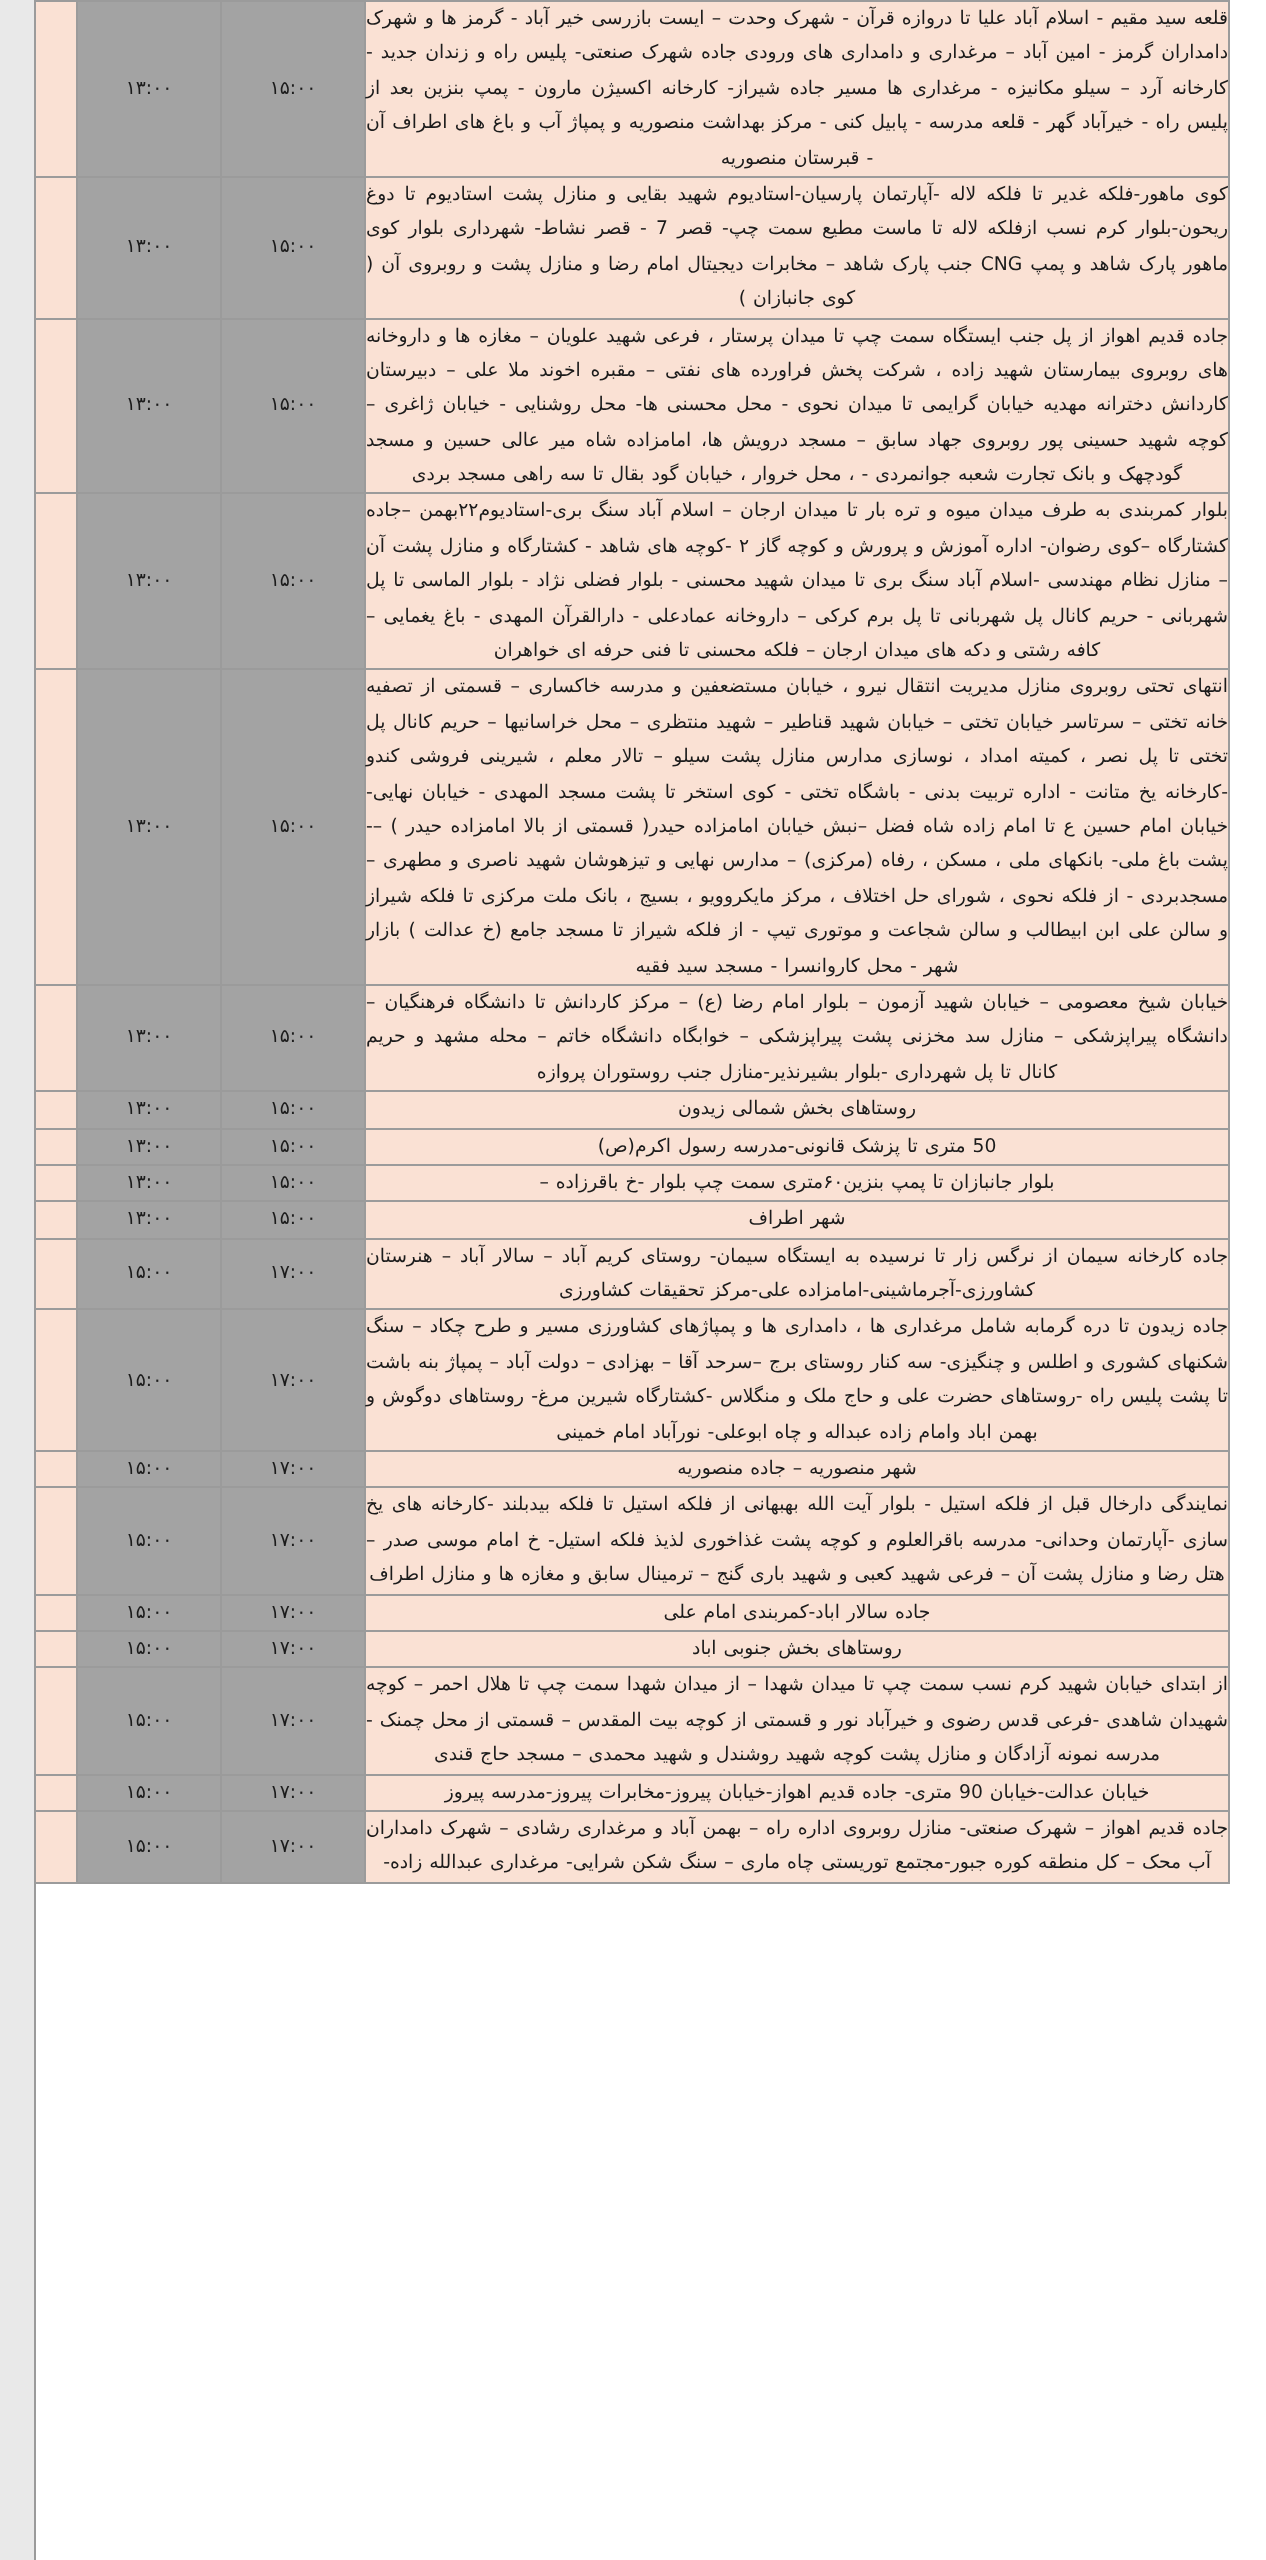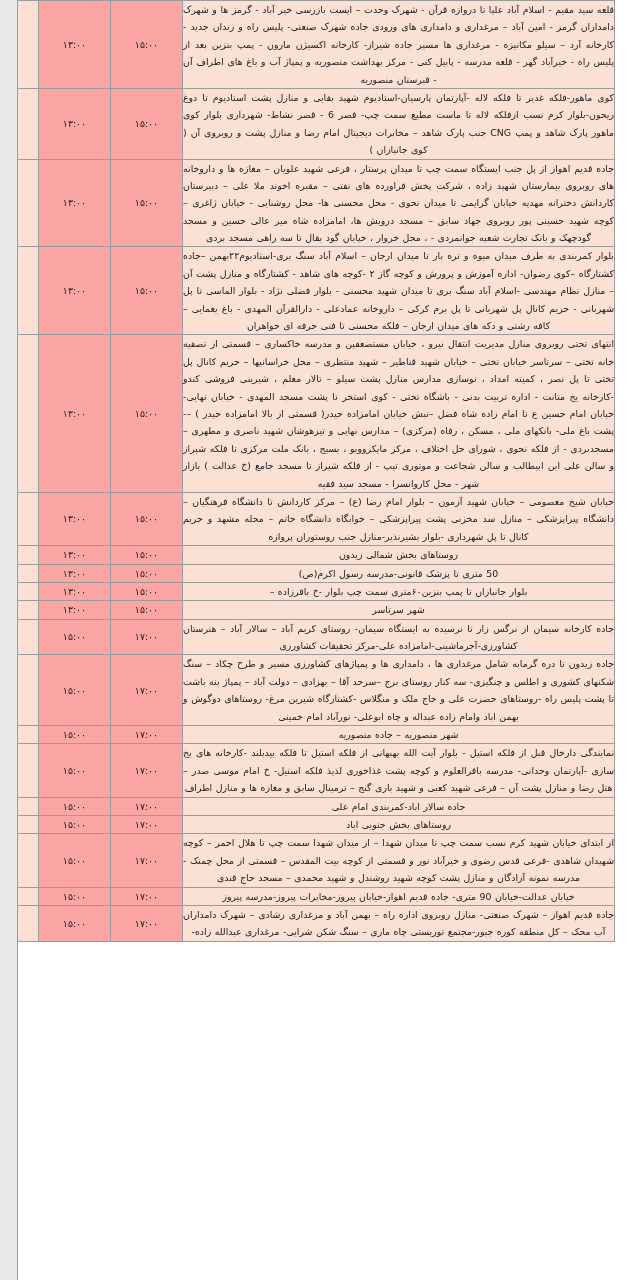--- a/index.html
+++ b/index.html
@@ -50,21 +50,21 @@
     text-align: justify;
     text-align-last: center;
     padding: 3px 5px 3px 5px;
     word-spacing: 0.5px;
   }
   td.desc.single {
     text-align: right;
     text-align-last: center;
   }
   td.time {
-    background: #fca5a5;
+    background: #a3a3a3;
     color: #1b1b1b;
     text-align: center;
     font-size: 9.2px;
     padding: 2px 2px;
     letter-spacing: 0.2px;
   }
   td.city {
     background: #fae1d4;
     color: #1b1b1b;
     text-align: center;
@@ -114,21 +114,21 @@
 
       </colgroup>
       <tbody id="tbody">
           <tr>
             <td class="desc">قلعه سید مقیم - اسلام آباد علیا تا دروازه قرآن - شهرک وحدت – ایست بازرسی خیر آباد - گرمز ها و شهرک دامداران گرمز - امین آباد – مرغداری و دامداری های ورودی جاده شهرک صنعتی- پلیس راه و زندان جدید - کارخانه آرد – سیلو مکانیزه - مرغداری ها مسیر جاده شیراز- کارخانه اکسیژن مارون - پمپ بنزین بعد از پلیس راه - خیرآباد گهر - قلعه مدرسه - پابیل کنی - مرکز بهداشت منصوریه و پمپاژ آب و باغ های اطراف آن - قبرستان منصوریه</td>
             <td class="time">۱۵:۰۰</td>
             <td class="time">۱۳:۰۰</td>
             <td class="city">بهبهان</td>
           </tr>
           <tr>
-            <td class="desc">کوی ماهور-فلکه غدیر تا فلکه لاله -آپارتمان پارسیان-استادیوم شهید بقایی و منازل پشت استادیوم تا دوغ ریحون-بلوار کرم نسب ازفلکه لاله تا ماست مطیع سمت چپ- قصر 6 - قصر نشاط- شهرداری بلوار کوی ماهور پارک شاهد و پمپ CNG جنب پارک شاهد – مخابرات دیجیتال امام رضا و منازل پشت و روبروی آن ( کوی جانبازان )</td>
+            <td class="desc">کوی ماهور-فلکه غدیر تا فلکه لاله -آپارتمان پارسیان-استادیوم شهید بقایی و منازل پشت استادیوم تا دوغ ریحون-بلوار کرم نسب ازفلکه لاله تا ماست مطیع سمت چپ- قصر 7 - قصر نشاط- شهرداری بلوار کوی ماهور پارک شاهد و پمپ CNG جنب پارک شاهد – مخابرات دیجیتال امام رضا و منازل پشت و روبروی آن ( کوی جانبازان )</td>
             <td class="time">۱۵:۰۰</td>
             <td class="time">۱۳:۰۰</td>
             <td class="city">بهبهان</td>
           </tr>
           <tr>
             <td class="desc">جاده قدیم اهواز از پل جنب ایستگاه سمت چپ تا میدان پرستار ، فرعی شهید علویان – مغازه ها و داروخانه های روبروی بیمارستان شهید زاده ، شرکت پخش فراورده های نفتی – مقبره اخوند ملا علی – دبیرستان کاردانش دخترانه مهدیه خیابان گرایمی تا میدان نحوی - محل محسنی ها- محل روشنایی - خیابان ژاغری – کوچه شهید حسینی پور روبروی جهاد سابق – مسجد درویش ها، امامزاده شاه میر عالی حسین و مسجد گودچهک و بانک تجارت شعبه جوانمردی - ، محل خروار ، خیابان گود بقال تا سه راهی مسجد بردی</td>
             <td class="time">۱۵:۰۰</td>
             <td class="time">۱۳:۰۰</td>
             <td class="city">بهبهان</td>
           </tr>
@@ -162,21 +162,21 @@
             <td class="time">۱۳:۰۰</td>
             <td class="city">بهبهان</td>
           </tr>
           <tr>
             <td class="desc single">بلوار جانبازان تا پمپ بنزین۶۰متری سمت چپ بلوار -خ باقرزاده –</td>
             <td class="time">۱۵:۰۰</td>
             <td class="time">۱۳:۰۰</td>
             <td class="city">بهبهان</td>
           </tr>
           <tr>
-            <td class="desc single">شهر سرتاسر</td>
+            <td class="desc single">شهر اطراف</td>
             <td class="time">۱۵:۰۰</td>
             <td class="time">۱۳:۰۰</td>
             <td class="city">بهبهان</td>
           </tr>
           <tr>
             <td class="desc">جاده کارخانه سیمان از نرگس زار تا نرسیده به ایستگاه سیمان- روستای کریم آباد – سالار آباد – هنرستان کشاورزی-آجرماشینی-امامزاده علی-مرکز تحقیقات کشاورزی</td>
             <td class="time">۱۷:۰۰</td>
             <td class="time">۱۵:۰۰</td>
             <td class="city">بهبهان</td>
           </tr>

